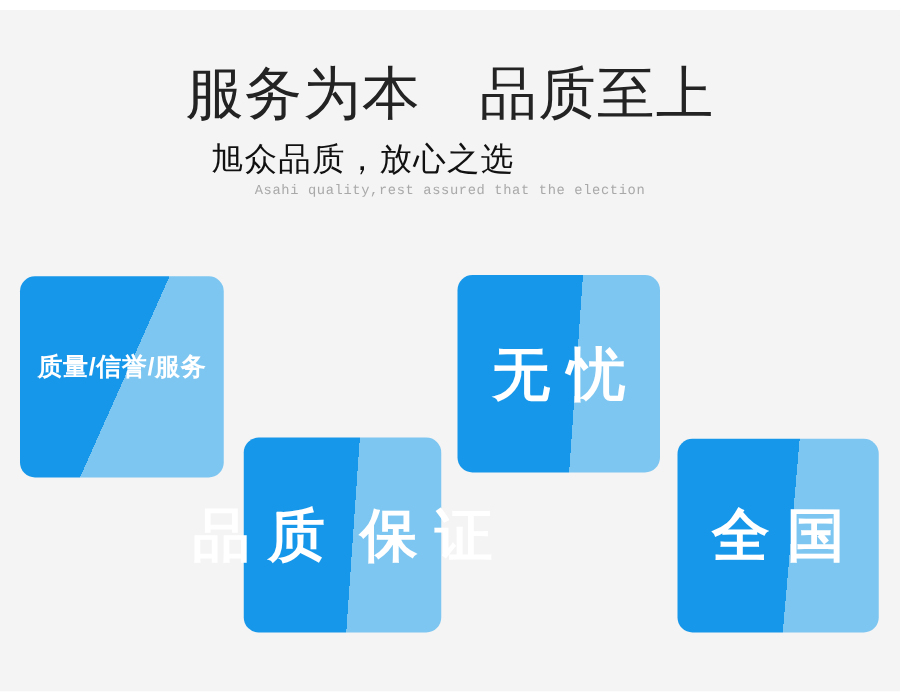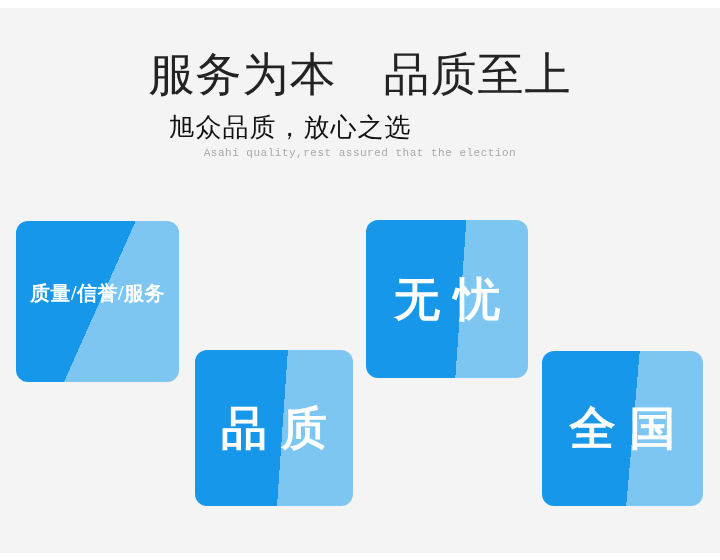--- a/index.html
+++ b/index.html
@@ -60,21 +60,20 @@
 
   .badge {
     position: absolute;
     border-radius: 12px;
     color: #ffffff;
     display: flex;
     align-items: center;
     justify-content: center;
     font-weight: bold;
     text-align: center;
-    font-family: Liberation Serif, serif;
   }
 
   
   .badge-1 {
     left: 16px; top: 213px;
     width: 163px; height: 161px;
     background: linear-gradient(114deg,
       var(--badge-dark, #1797e9) 51%,
       var(--badge-light, #7dc6f1) 51%);
   }
@@ -132,20 +131,21 @@
     <h2 class="subtitle">旭众品质，放心之选</h2>
 
     <div class="subtitle-en">Asahi quality,rest assured that the election</div>
 
     <div class="badge badge-1">
       <div class="line1">质量/信誉/服务</div>
     </div>
 
     <div class="badge badge-2">
       <div class="big-line">品质</div>
+      <div class="big-line">保证</div>
     </div>
 
     <div class="badge badge-3">
       <div class="big-line">无忧</div>
     </div>
 
     <div class="badge badge-4">
       <div class="big-line">全国</div>
     </div>
 

